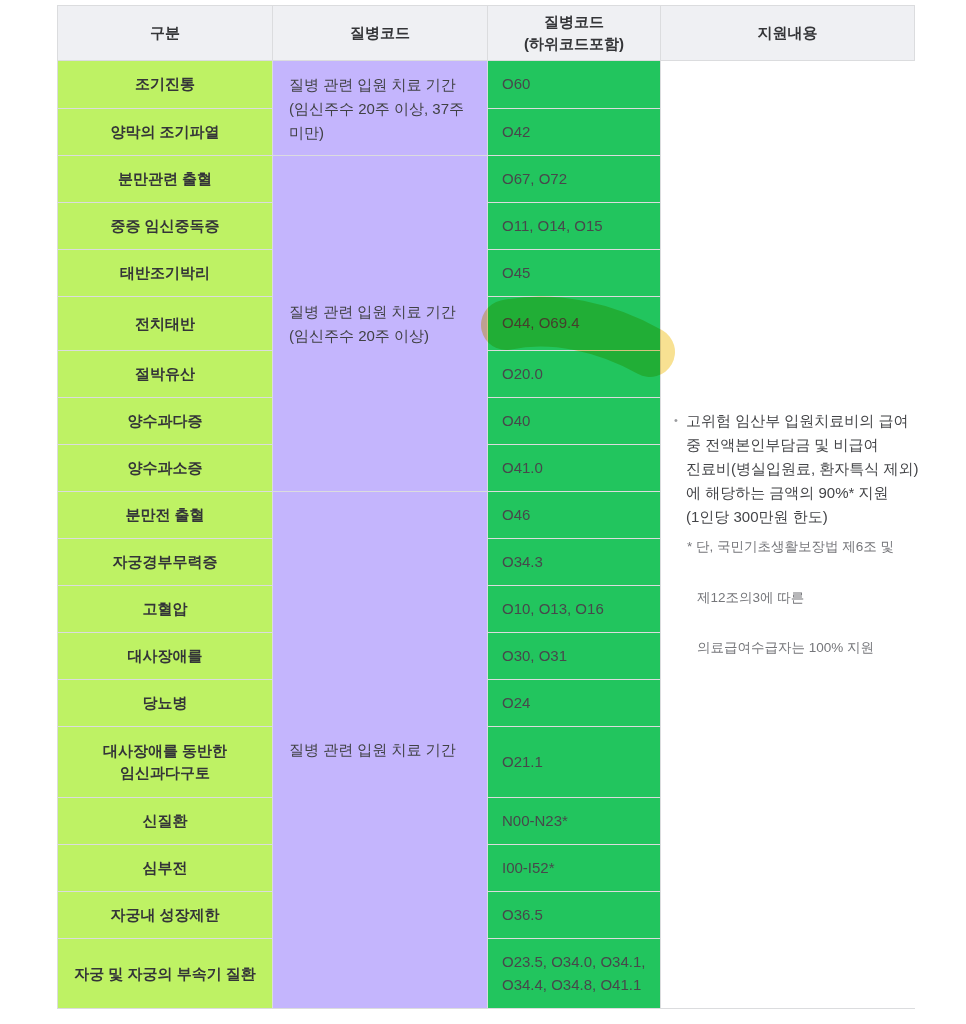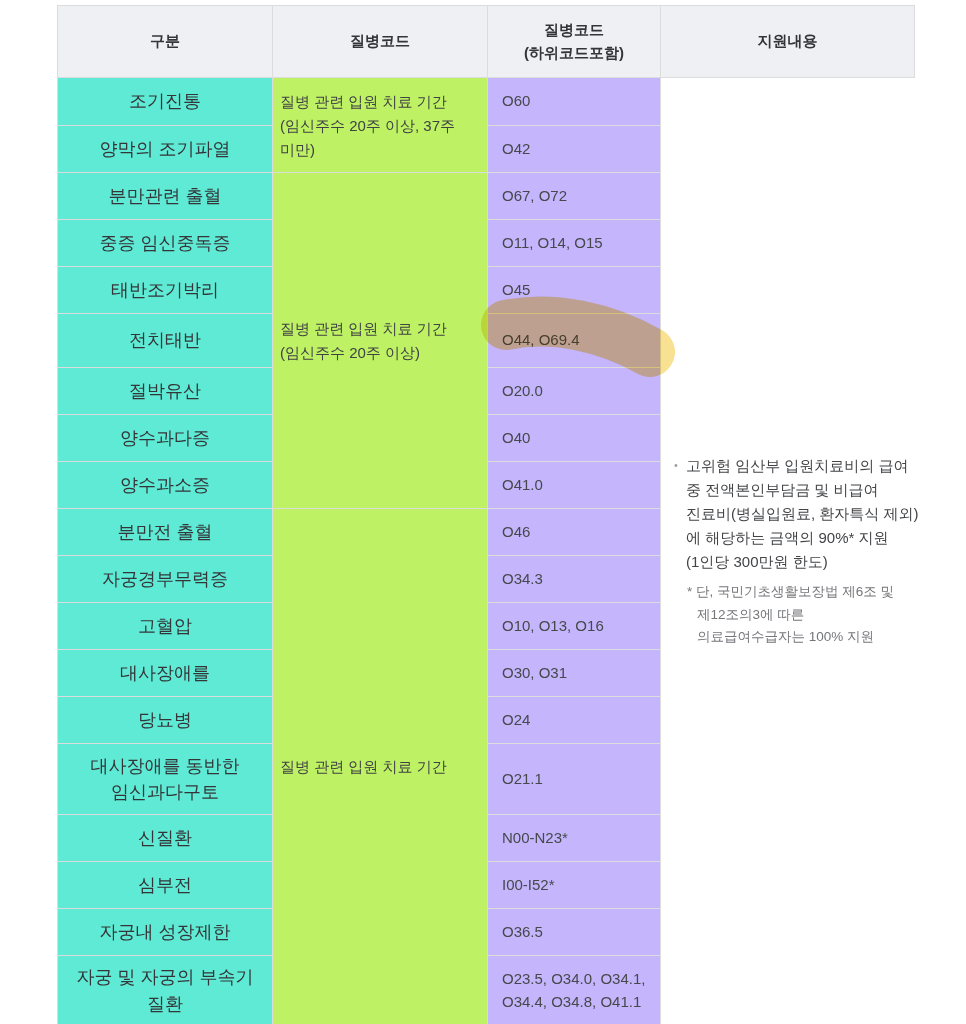--- a/index.html
+++ b/index.html
@@ -14,56 +14,56 @@
     position:absolute;left:57px;top:5px;
     border-collapse:collapse;table-layout:fixed;width:857px;
   }
   col.c-cat{width:215px;}
   col.c-period{width:215px;}
   col.c-code{width:173px;}
   col.c-support{width:254px;}
 
   th,td{border:1px solid #dbdcde;}
 
-  thead tr{height:72px;}
+  thead tr{height:55px;}
   th{
     background:#eff0f3;
     font-size:15px;font-weight:700;color:#343538;
     text-align:center;vertical-align:middle;
     white-space:pre-line;line-height:1.5;
     padding:0 4px;
   }
 
   tbody tr{height:47px;}
   tr.h54{height:54px;}
   tr.h71{height:71px;}
   tr.h70{height:70px;}
 
   td.cat{
-    background:#5eead4;
-    font-size:18px;font-weight:400;color:#343538;
+    background:#bef264;
+    font-size:15px;font-weight:700;color:#343538;
     text-align:center;vertical-align:middle;
     word-break:keep-all;line-height:1.45;
     padding:4px 12px;
   }
   td.period{
     font-size:15px;color:#404144;
     vertical-align:middle;text-align:left;
     white-space:pre-line;word-break:keep-all;
     line-height:1.6;
-    padding:10px 12px 10px 7px;
-    background:#bef264;
+    padding:10px 12px 10px 16px;
+    background:#c4b5fd;
   }
   td.period.top{vertical-align:top;padding-top:12px;}
   td.code{
     font-size:15px;color:#47484b;
     vertical-align:middle;text-align:left;
     white-space:pre-line;line-height:1.5;
     padding:6px 12px 6px 14px;
-    background:#c4b5fd;
+    background:#22c55e;
   }
   td.support{
     border-right:none;
     vertical-align:middle;
     padding:0 0 0 12px;
     background:#ffffff;
   }
 
   .support-list{position:relative;padding-left:13px;}
   .bullet{
@@ -77,21 +77,21 @@
   .ln.u{
     text-decoration-thickness:1px;
     text-underline-offset:3.5px;
     font-weight:500;
   }
   .note{margin-top:7px;padding-left:1px;}
   .note div{
     font-size:13.5px;line-height:1.68;color:#75767a;
     white-space:nowrap;
   }
-  .note div.indent{padding-left:10px;}
+  .note div.indent{padding-left:10px;margin-top:28px;}
 
   .marker-overlay{
     position:absolute;left:0;top:0;width:966px;height:1024px;
     pointer-events:none;z-index:5;
     mix-blend-mode:multiply;
   }
 </style>
 </head>
 <body>
 

